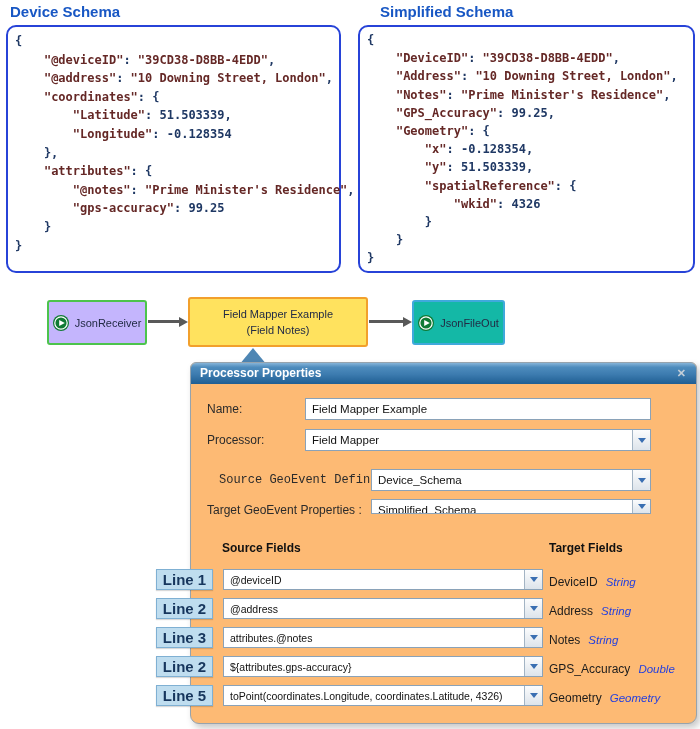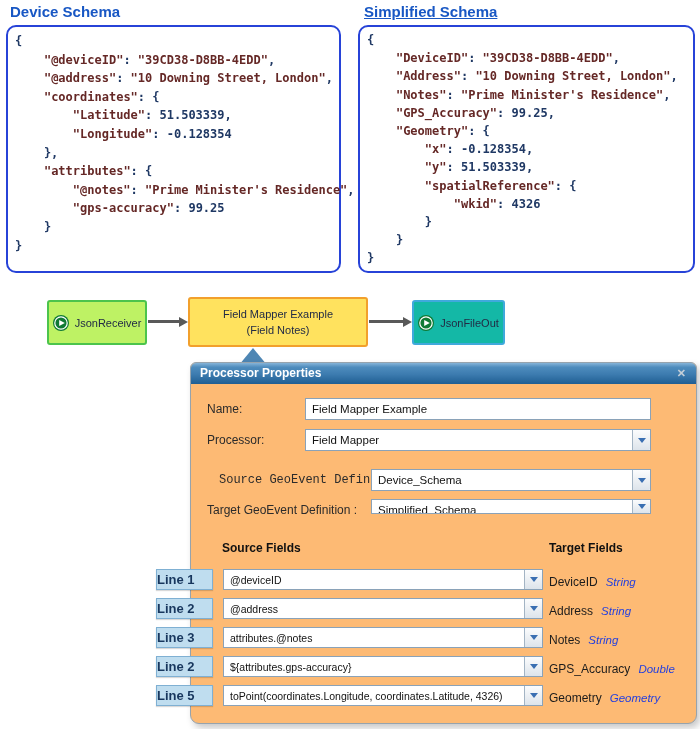--- a/index.html
+++ b/index.html
@@ -11,26 +11,26 @@
   .schema-box{position:absolute;background:#ffffff;border:2px solid #2743D8;border-radius:10px;}
   .code{margin:0;padding:5px 8px 0 7px;font-family:"DejaVu Sans Mono",monospace;
         font-size:12px;font-weight:bold;line-height:18.6px;}
   .code-line{white-space:pre;}
   .tok-str{color:#652826;}
   .tok-pun{color:#1F3864;}
   #device-box{left:6px;top:25px;width:331px;height:244px;}
   #simplified-box{left:358px;top:25px;width:333px;height:244px;}
   #simplified-box .code{line-height:18.2px;padding-top:4px;}
   #device-title{left:10px;top:3px;}
-  #simplified-title{left:364px;top:3px;text-decoration:underline;}
+  #simplified-title{left:380px;top:3px;}
 
   
   .node{position:absolute;display:flex;align-items:center;justify-content:center;
         gap:6px;border-radius:3px;font-size:11px;color:#222B45;box-sizing:border-box;}
-  .node-green{left:47px;top:300px;width:100px;height:45px;background:#bef264;border:2px solid #4CC44C;}
+  .node-green{left:47px;top:300px;width:100px;height:45px;background:#c4b5fd;border:2px solid #4CC44C;}
   .node-yellow{left:188px;top:297px;width:180px;height:50px;background:#FFE25E;border:2px solid #F2A02C;
                flex-direction:column;gap:4px;}
   .node-blue{left:412px;top:300px;width:93px;height:45px;background:#14b8a6;border:2px solid #3FA9DC;}
   .play{width:16px;height:16px;flex:0 0 auto;}
   .arrow-line{position:absolute;height:3px;background:#595959;}
   .arrow-head{position:absolute;width:0;height:0;border-top:5px solid transparent;
               border-bottom:5px solid transparent;border-left:9px solid #595959;}
   #arrow1-line{left:148px;top:320px;width:31px;}
   #arrow1-head{left:179px;top:317px;}
   #arrow2-line{left:369px;top:320px;width:34px;}
@@ -71,22 +71,22 @@
   #processor-label{left:16px;top:66px;}
   #sourcedef-label{left:28px;top:106px;font-family:Liberation Mono, monospace;}
   #targetdef-label{left:16px;top:136px;}
   .col-header{position:absolute;top:178px;font-size:12px;font-weight:bold;color:#111;}
   #source-header{left:31px;}
   #target-header{left:358px;}
 
   
   .map-row{position:absolute;left:0;right:0;height:21px;}
   .line-badge{position:absolute;left:-35px;top:0;width:57px;height:21px;background:#BFDDEF;
-            border:1px solid #7FB0D3;box-sizing:border-box;text-align:left;line-height:19px;
-            font-size:13px;font-weight:bold;color:#17365D;box-shadow:0 1px 1px rgba(0,0,0,.15);}
+            border:1px solid #7FB0D3;box-sizing:border-box;text-align:center;line-height:19px;
+            font-size:15px;font-weight:bold;color:#17365D;box-shadow:0 1px 1px rgba(0,0,0,.15);}
   .row-combo{left:32px;top:0;width:320px;height:21px;}
   .row-combo .combo-value{font-size:10.5px;}
   .target-cell{position:absolute;left:358px;top:1px;line-height:21px;white-space:nowrap;}
   .target-name{font-size:12px;color:#1C1C1C;}
   .target-type{font-size:11.5px;font-style:italic;color:#2540DE;margin-left:8px;}
 </style>
 </head>
 <body>
 
 <div class="canvas">
@@ -150,21 +150,21 @@
     </div>
 
     <div class="dlg-label" id="sourcedef-label">Source GeoEvent Definition :</div>
     <div class="combo" id="sourcedef-combo">
       <span class="combo-value">Device_Schema</span>
       <span class="combo-btn">
           <i class="caret"></i>
         </span>
     </div>
 
-    <div class="dlg-label" id="targetdef-label">Target GeoEvent Definition :</div>
+    <div class="dlg-label" id="targetdef-label">Target GeoEvent Properties :</div>
     <div class="combo" id="targetdef-combo">
       <span class="combo-value">Simplified_Schema</span>
       <span class="combo-btn">
           <i class="caret"></i>
         </span>
     </div>
 
     <div class="col-header" id="source-header">Source Fields</div>
     <div class="col-header" id="target-header">Target Fields</div>
 

